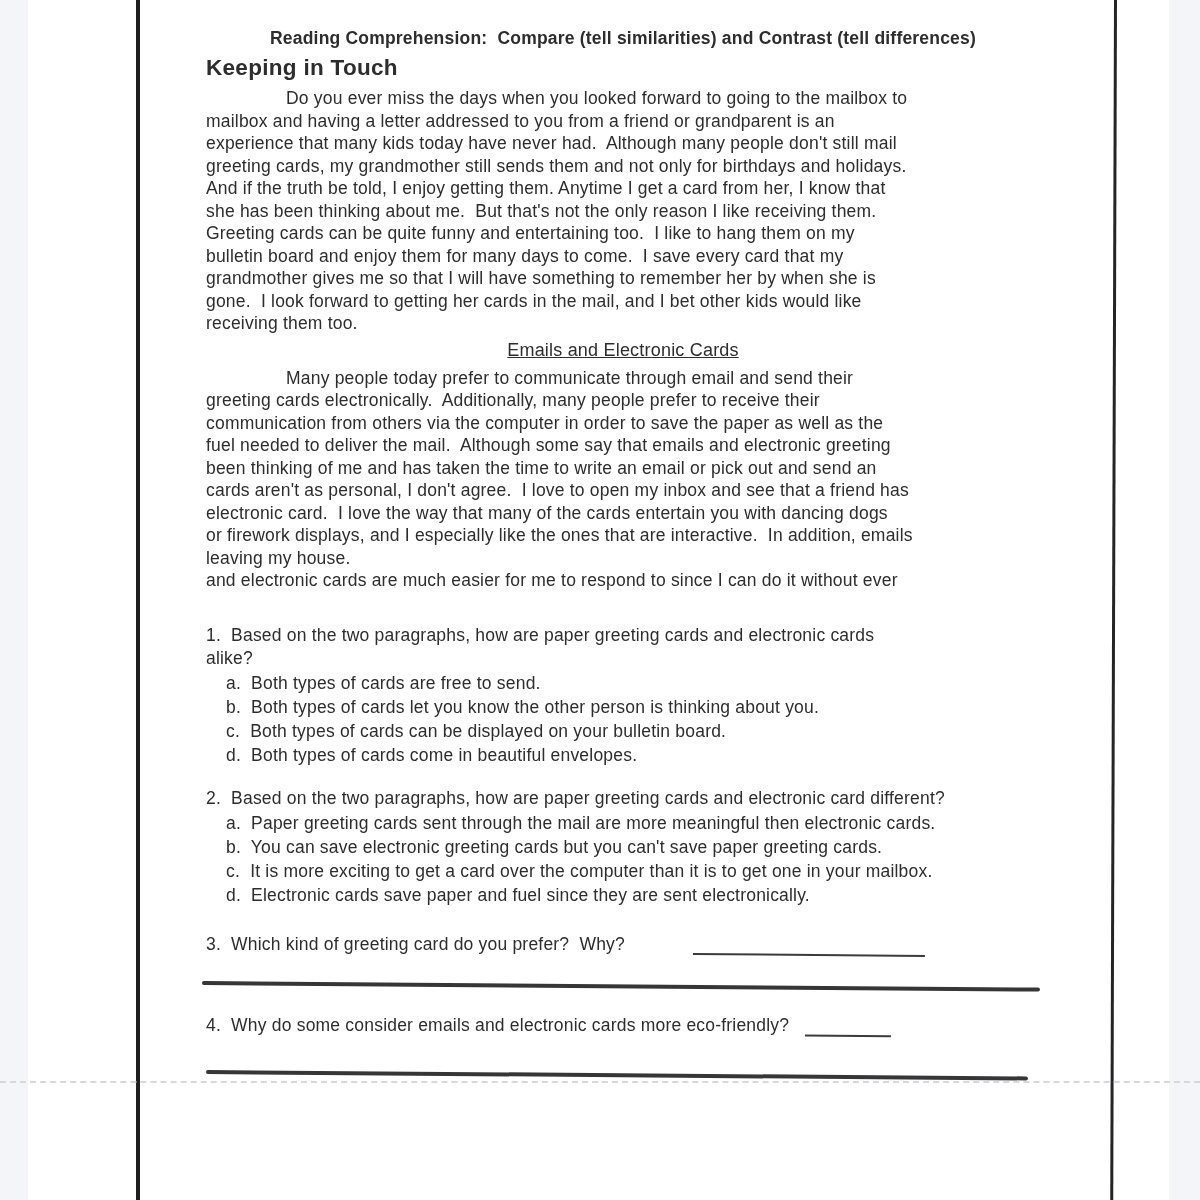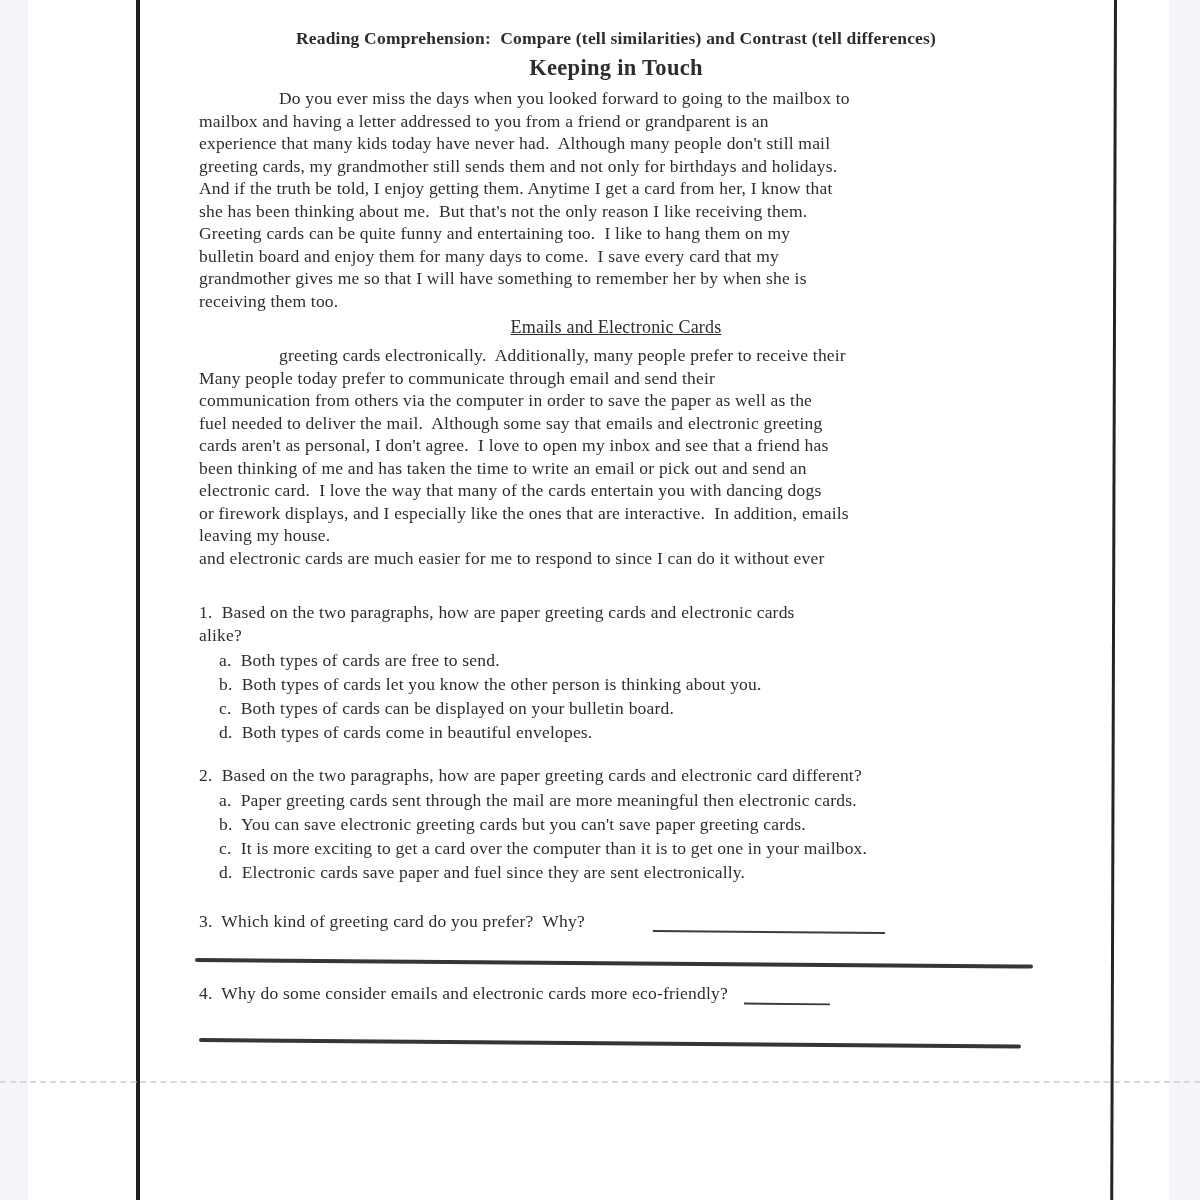--- a/index.html
+++ b/index.html
@@ -21,34 +21,32 @@
     background:#1f1f1f;
   }
   .scan-border-right{
     position:absolute;left:1086px;top:0;
     width:3px;height:1200px;
     background:#252525;
     transform:rotate(0.18deg);
     transform-origin:top center;
   }
   .content{
-    position:absolute;left:171px;top:28px;
+    position:absolute;left:178px;top:28px;
     width:834px;
     color:#2d2d2d;
-    font-family:Liberation Serif, serif;
   }
   .lesson-line{
     text-align:center;
     font-weight:bold;
     font-size:17.5px;
     letter-spacing:.2px;
     white-space:pre;
   }
   .ws-title{
-    text-align:center;
     font-weight:bold;
     font-size:22.5px;
     margin-top:6px;
     letter-spacing:.3px;
   }
   .passage-heading{
     text-align:center;
     font-size:18px;
     text-decoration:underline;
     margin-top:5px;
@@ -65,21 +63,21 @@
   .question{margin-top:20px;}
   .q1{margin-top:32px;}
   .question .t-line{line-height:23px;}
   .options{padding-left:20px;margin-top:1px;}
   .options .t-line{line-height:24px;}
   .q-inline{
     display:flex;align-items:flex-end;
     margin-top:16px;
   }
   .q3{margin-top:26px;gap:48px;}
-  .q4{margin-top:20px;align-items:flex-end;}
+  .q4{margin-top:30px;align-items:flex-end;}
   .q-inline .t-line{line-height:23px;}
   .inline-blank{
     display:inline-block;
     border-bottom:2.5px solid #3b3b3b;
     height:16px;
     margin-left:20px;
     transform:rotate(0.5deg);
   }
   .blank-q3{width:232px;}
   .blank-q4{width:86px;margin-left:16px;}
@@ -114,31 +112,32 @@
       <div class="passage">
           <div class="t-line">Do you ever miss the days when you looked forward to going to the mailbox to</div>
           <div class="t-line">mailbox and having a letter addressed to you from a friend or grandparent is an</div>
           <div class="t-line">experience that many kids today have never had.  Although many people don't still mail</div>
           <div class="t-line">greeting cards, my grandmother still sends them and not only for birthdays and holidays.</div>
           <div class="t-line">And if the truth be told, I enjoy getting them. Anytime I get a card from her, I know that</div>
           <div class="t-line">she has been thinking about me.  But that's not the only reason I like receiving them.</div>
           <div class="t-line">Greeting cards can be quite funny and entertaining too.  I like to hang them on my</div>
           <div class="t-line">bulletin board and enjoy them for many days to come.  I save every card that my</div>
           <div class="t-line">grandmother gives me so that I will have something to remember her by when she is</div>
+          <div class="t-line">gone.  I look forward to getting her cards in the mail, and I bet other kids would like</div>
           <div class="t-line">receiving them too.</div>
         </div>
 
       <div class="passage-heading">Emails and Electronic Cards</div>
       <div class="passage">
+          <div class="t-line">Many people today prefer to communicate through email and send their</div>
           <div class="t-line">greeting cards electronically.  Additionally, many people prefer to receive their</div>
-          <div class="t-line">Many people today prefer to communicate through email and send their</div>
           <div class="t-line">communication from others via the computer in order to save the paper as well as the</div>
           <div class="t-line">fuel needed to deliver the mail.  Although some say that emails and electronic greeting</div>
+          <div class="t-line">been thinking of me and has taken the time to write an email or pick out and send an</div>
           <div class="t-line">cards aren't as personal, I don't agree.  I love to open my inbox and see that a friend has</div>
-          <div class="t-line">been thinking of me and has taken the time to write an email or pick out and send an</div>
           <div class="t-line">electronic card.  I love the way that many of the cards entertain you with dancing dogs</div>
           <div class="t-line">or firework displays, and I especially like the ones that are interactive.  In addition, emails</div>
           <div class="t-line">leaving my house.</div>
           <div class="t-line">and electronic cards are much easier for me to respond to since I can do it without ever</div>
         </div>
 
       <div class="question q1">
         <div>
             <div class="t-line">1.  Based on the two paragraphs, how are paper greeting cards and electronic cards</div>
             <div class="t-line">alike?</div>

